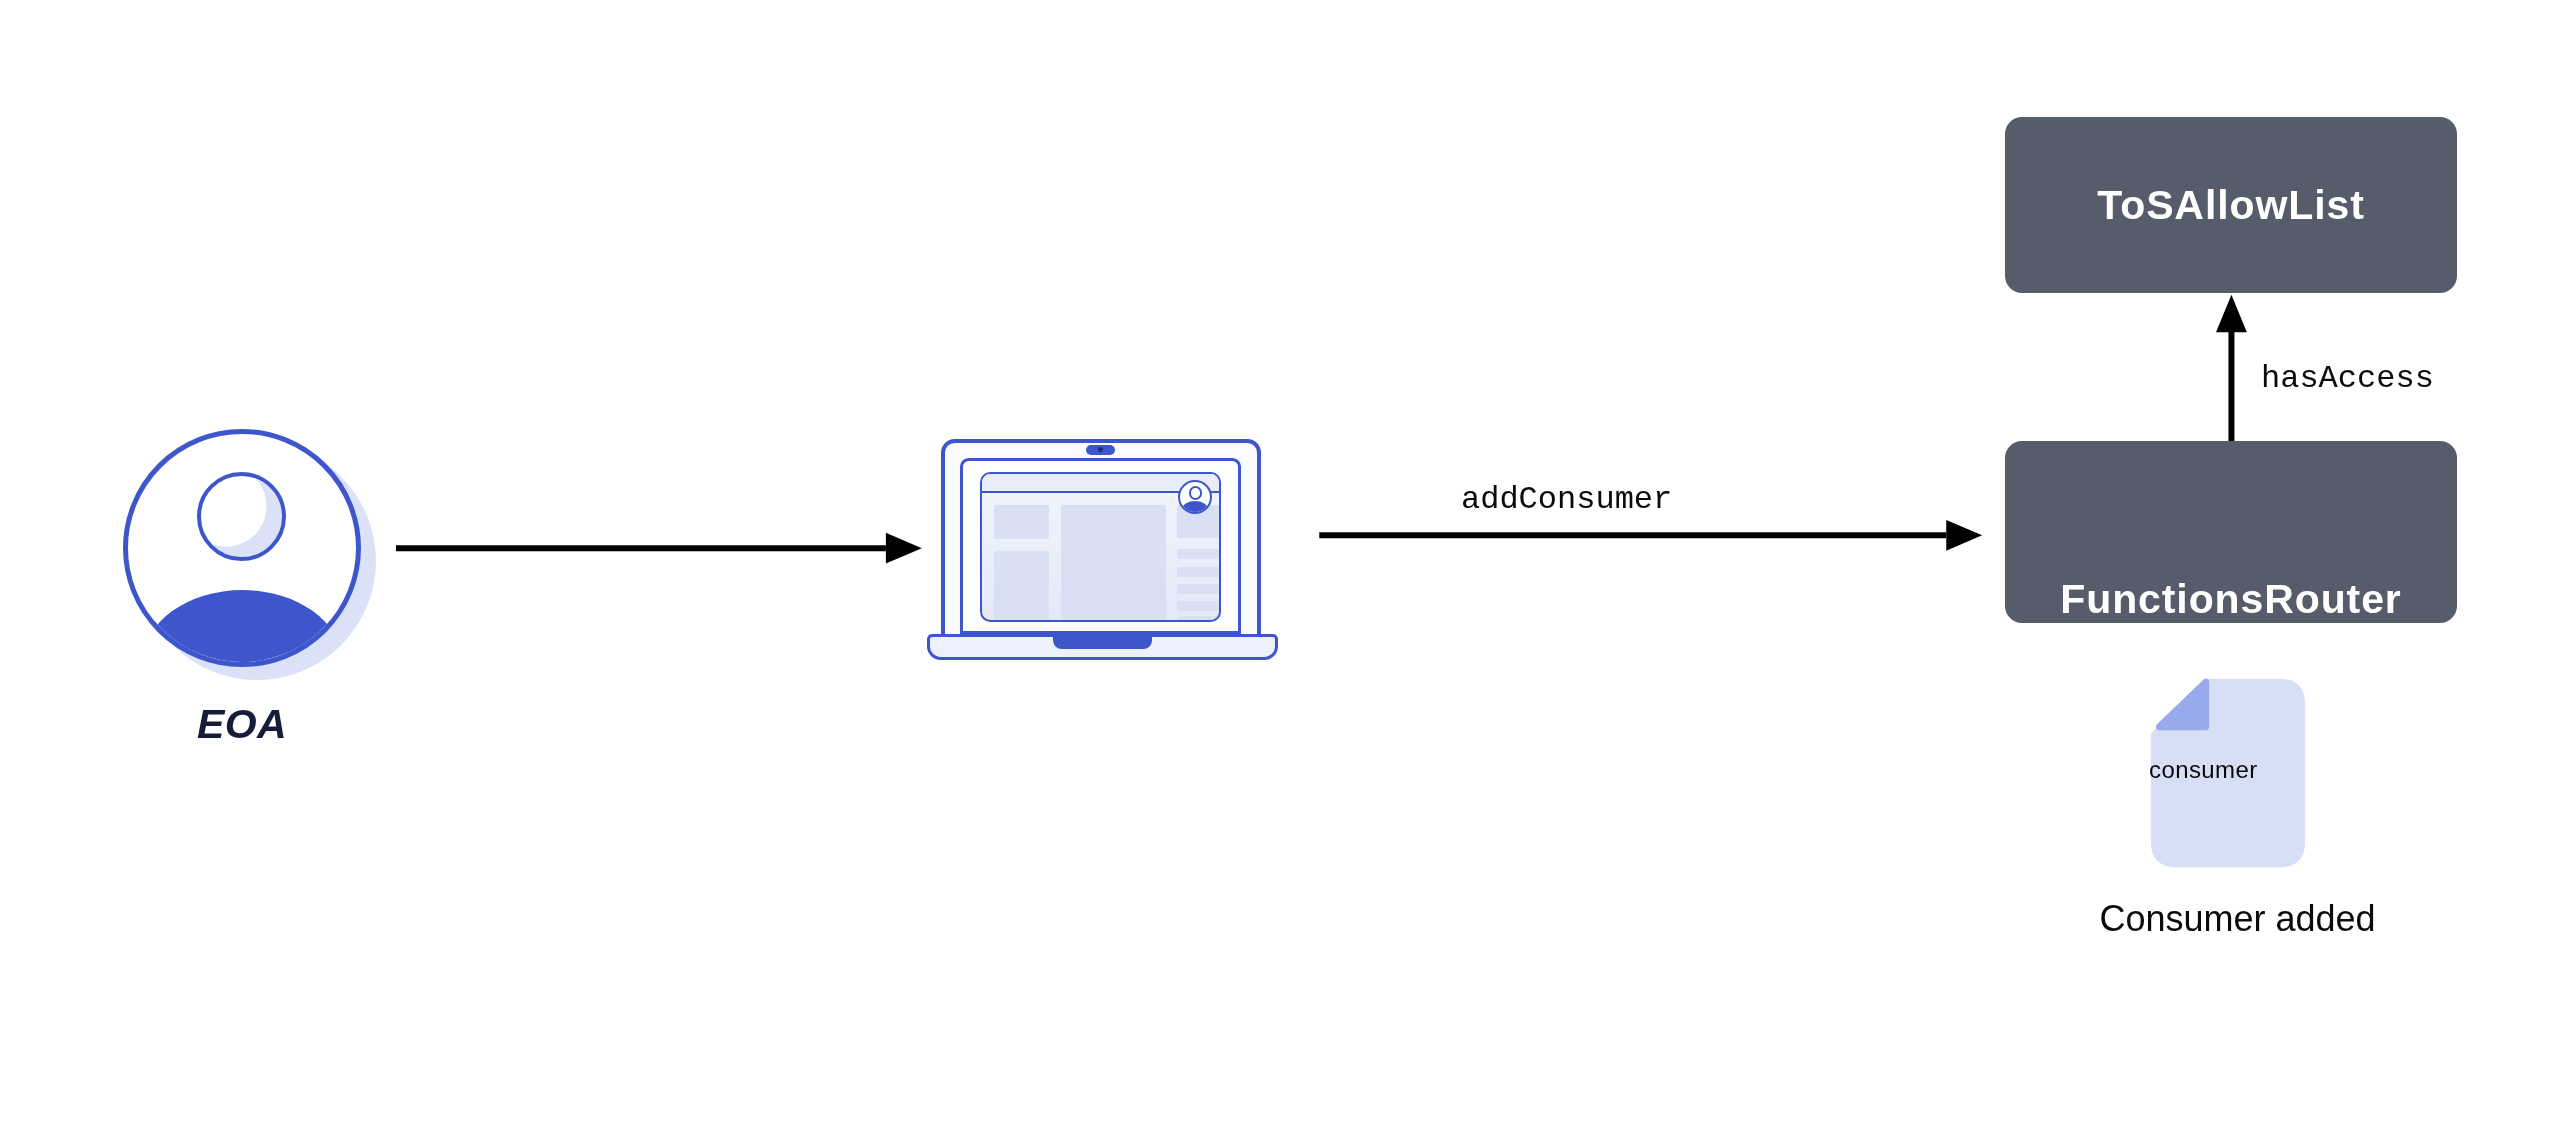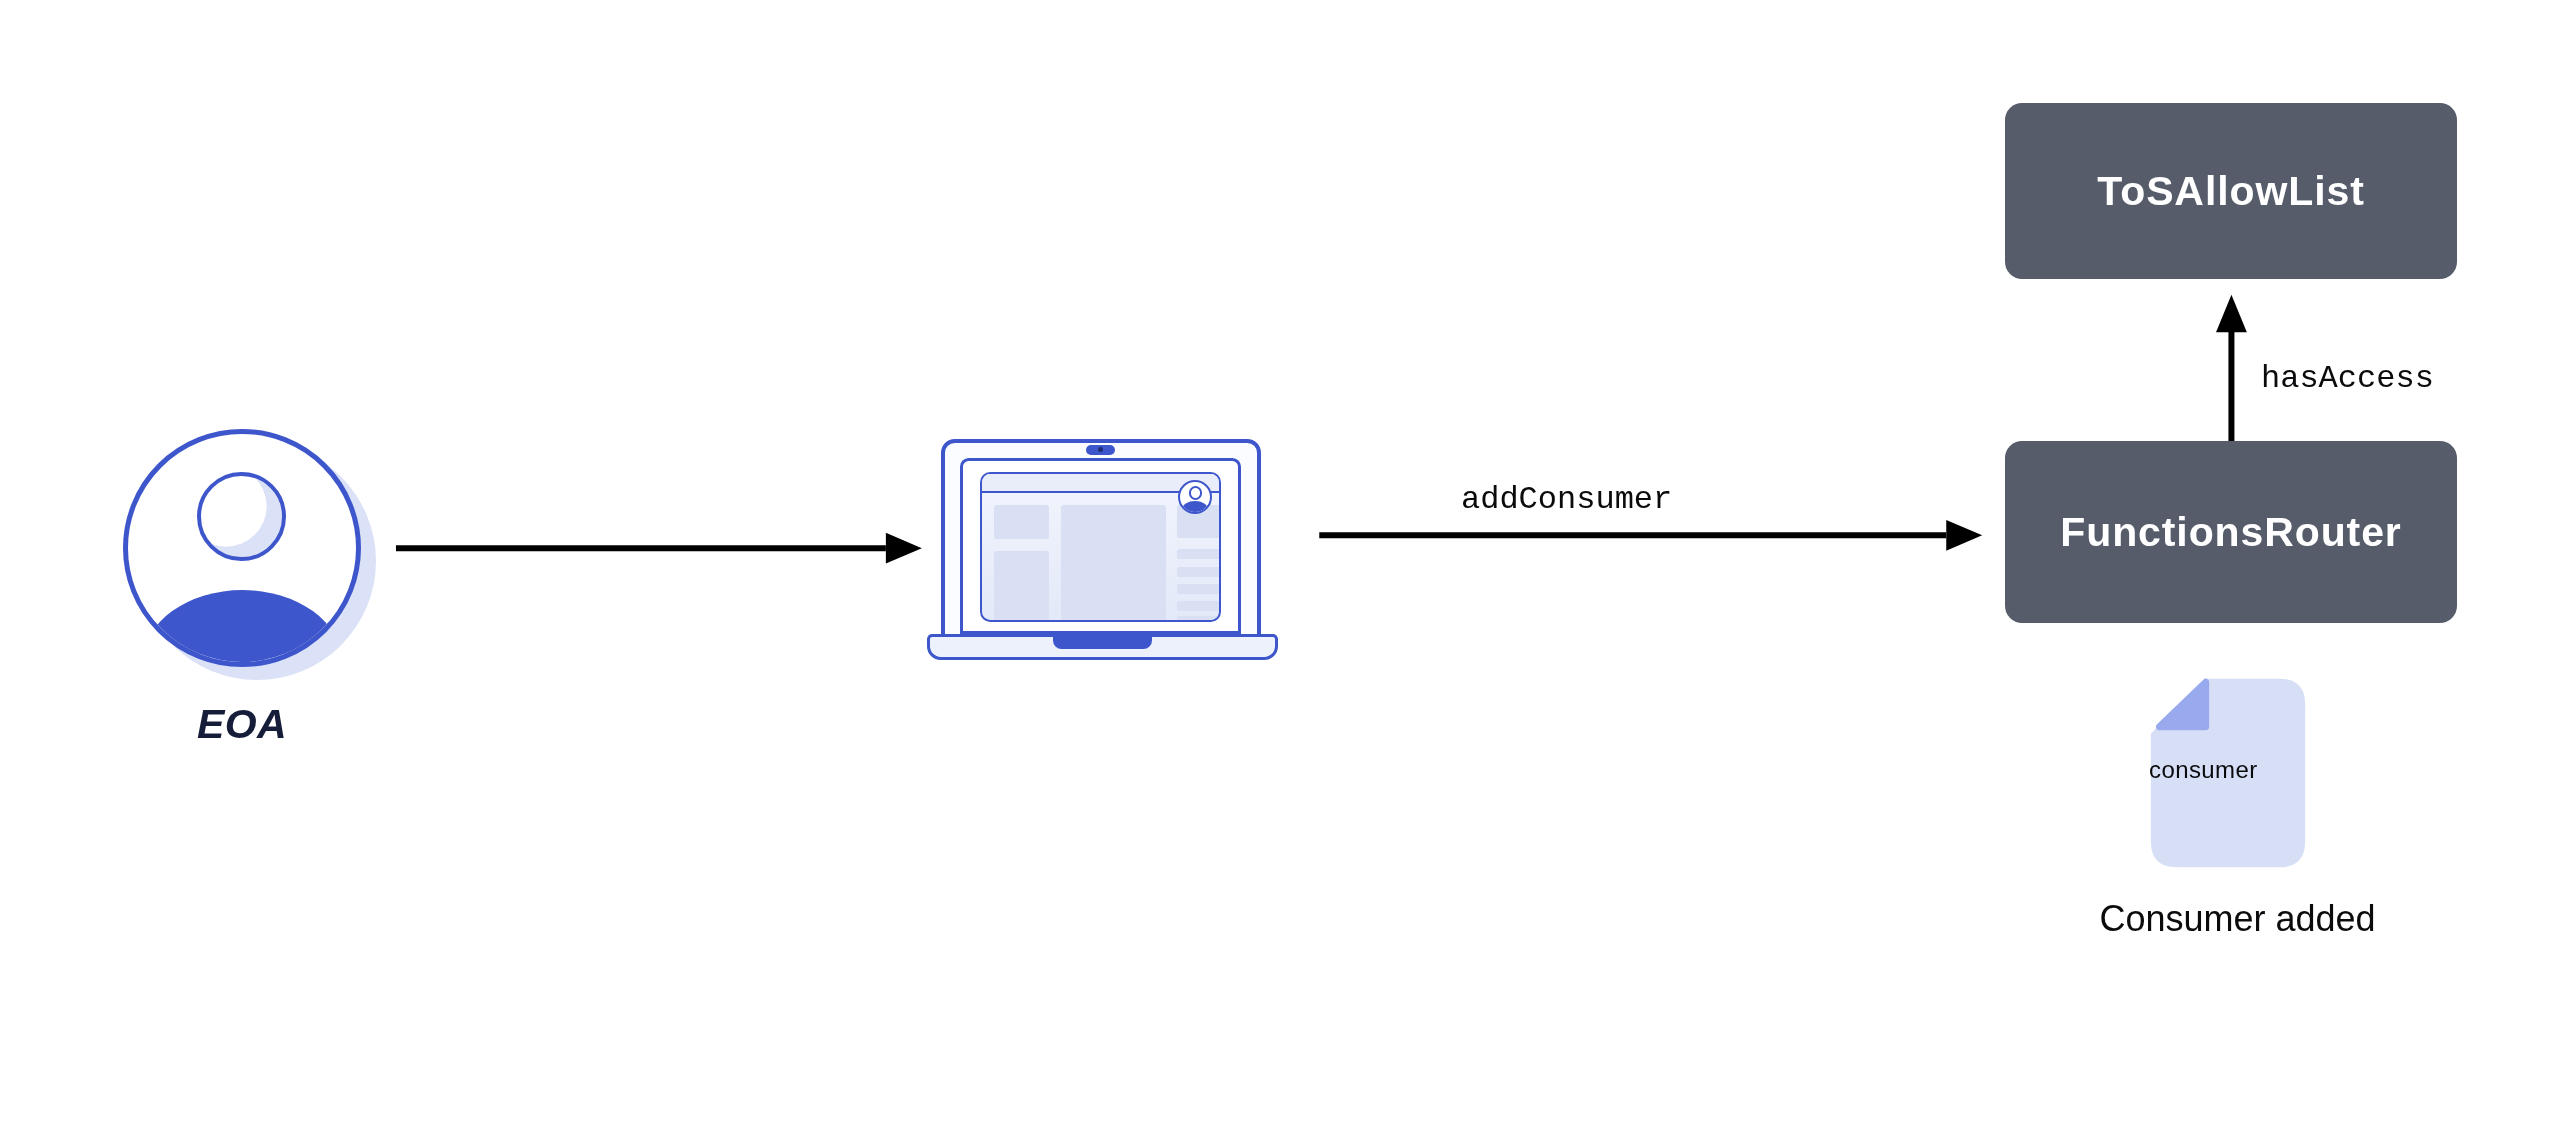--- a/index.html
+++ b/index.html
@@ -60,22 +60,22 @@
     border:2.6px solid var(--accent-blue);box-sizing:border-box;background:#fff;}
   .app-avatar .av-body{position:absolute;left:50%;margin-left:-13px;bottom:-6.9px;width:26px;height:17px;border-radius:50%;background:var(--accent-blue);}
   .laptop-base{position:absolute;left:0;bottom:0;width:351px;height:26px;box-sizing:border-box;
     background:#edf1fc;border:3.4px solid var(--accent-blue);border-radius:5.1px 5.1px 13.7px 13.7px;}
   .laptop-notch{position:absolute;left:50%;margin-left:-50px;top:0;width:99px;height:12px;
     background:var(--accent-blue);border-radius:0 0 8.6px 8.6px;}
 
   
   .contract-box{position:absolute;left:2005px;width:452px;background:var(--box-dark);border-radius:17px;
     display:flex;align-items:center;justify-content:center;}
-  .box-tos{top:103px;height:176px;}
-  .box-router{top:441px;height:182px;}
+  .box-tos{top:117px;height:176px;}
+  .box-router{top:441px;height:182px;align-items:flex-end;}
   .contract-label{color:#ffffff;font-weight:bold;font-size:41px;letter-spacing:0.9px;}
 
   
   .edge-label{position:absolute;font-family:Liberation Mono, monospace;
     font-size:32px;color:var(--ink);}
   .lbl-addconsumer{left:1461px;top:481px;width:343px;text-align:left;}
   .lbl-hasaccess{left:2261px;top:360px;}
 
   
   .doc{position:absolute;left:2149px;top:677px;width:158px;height:192px;}

